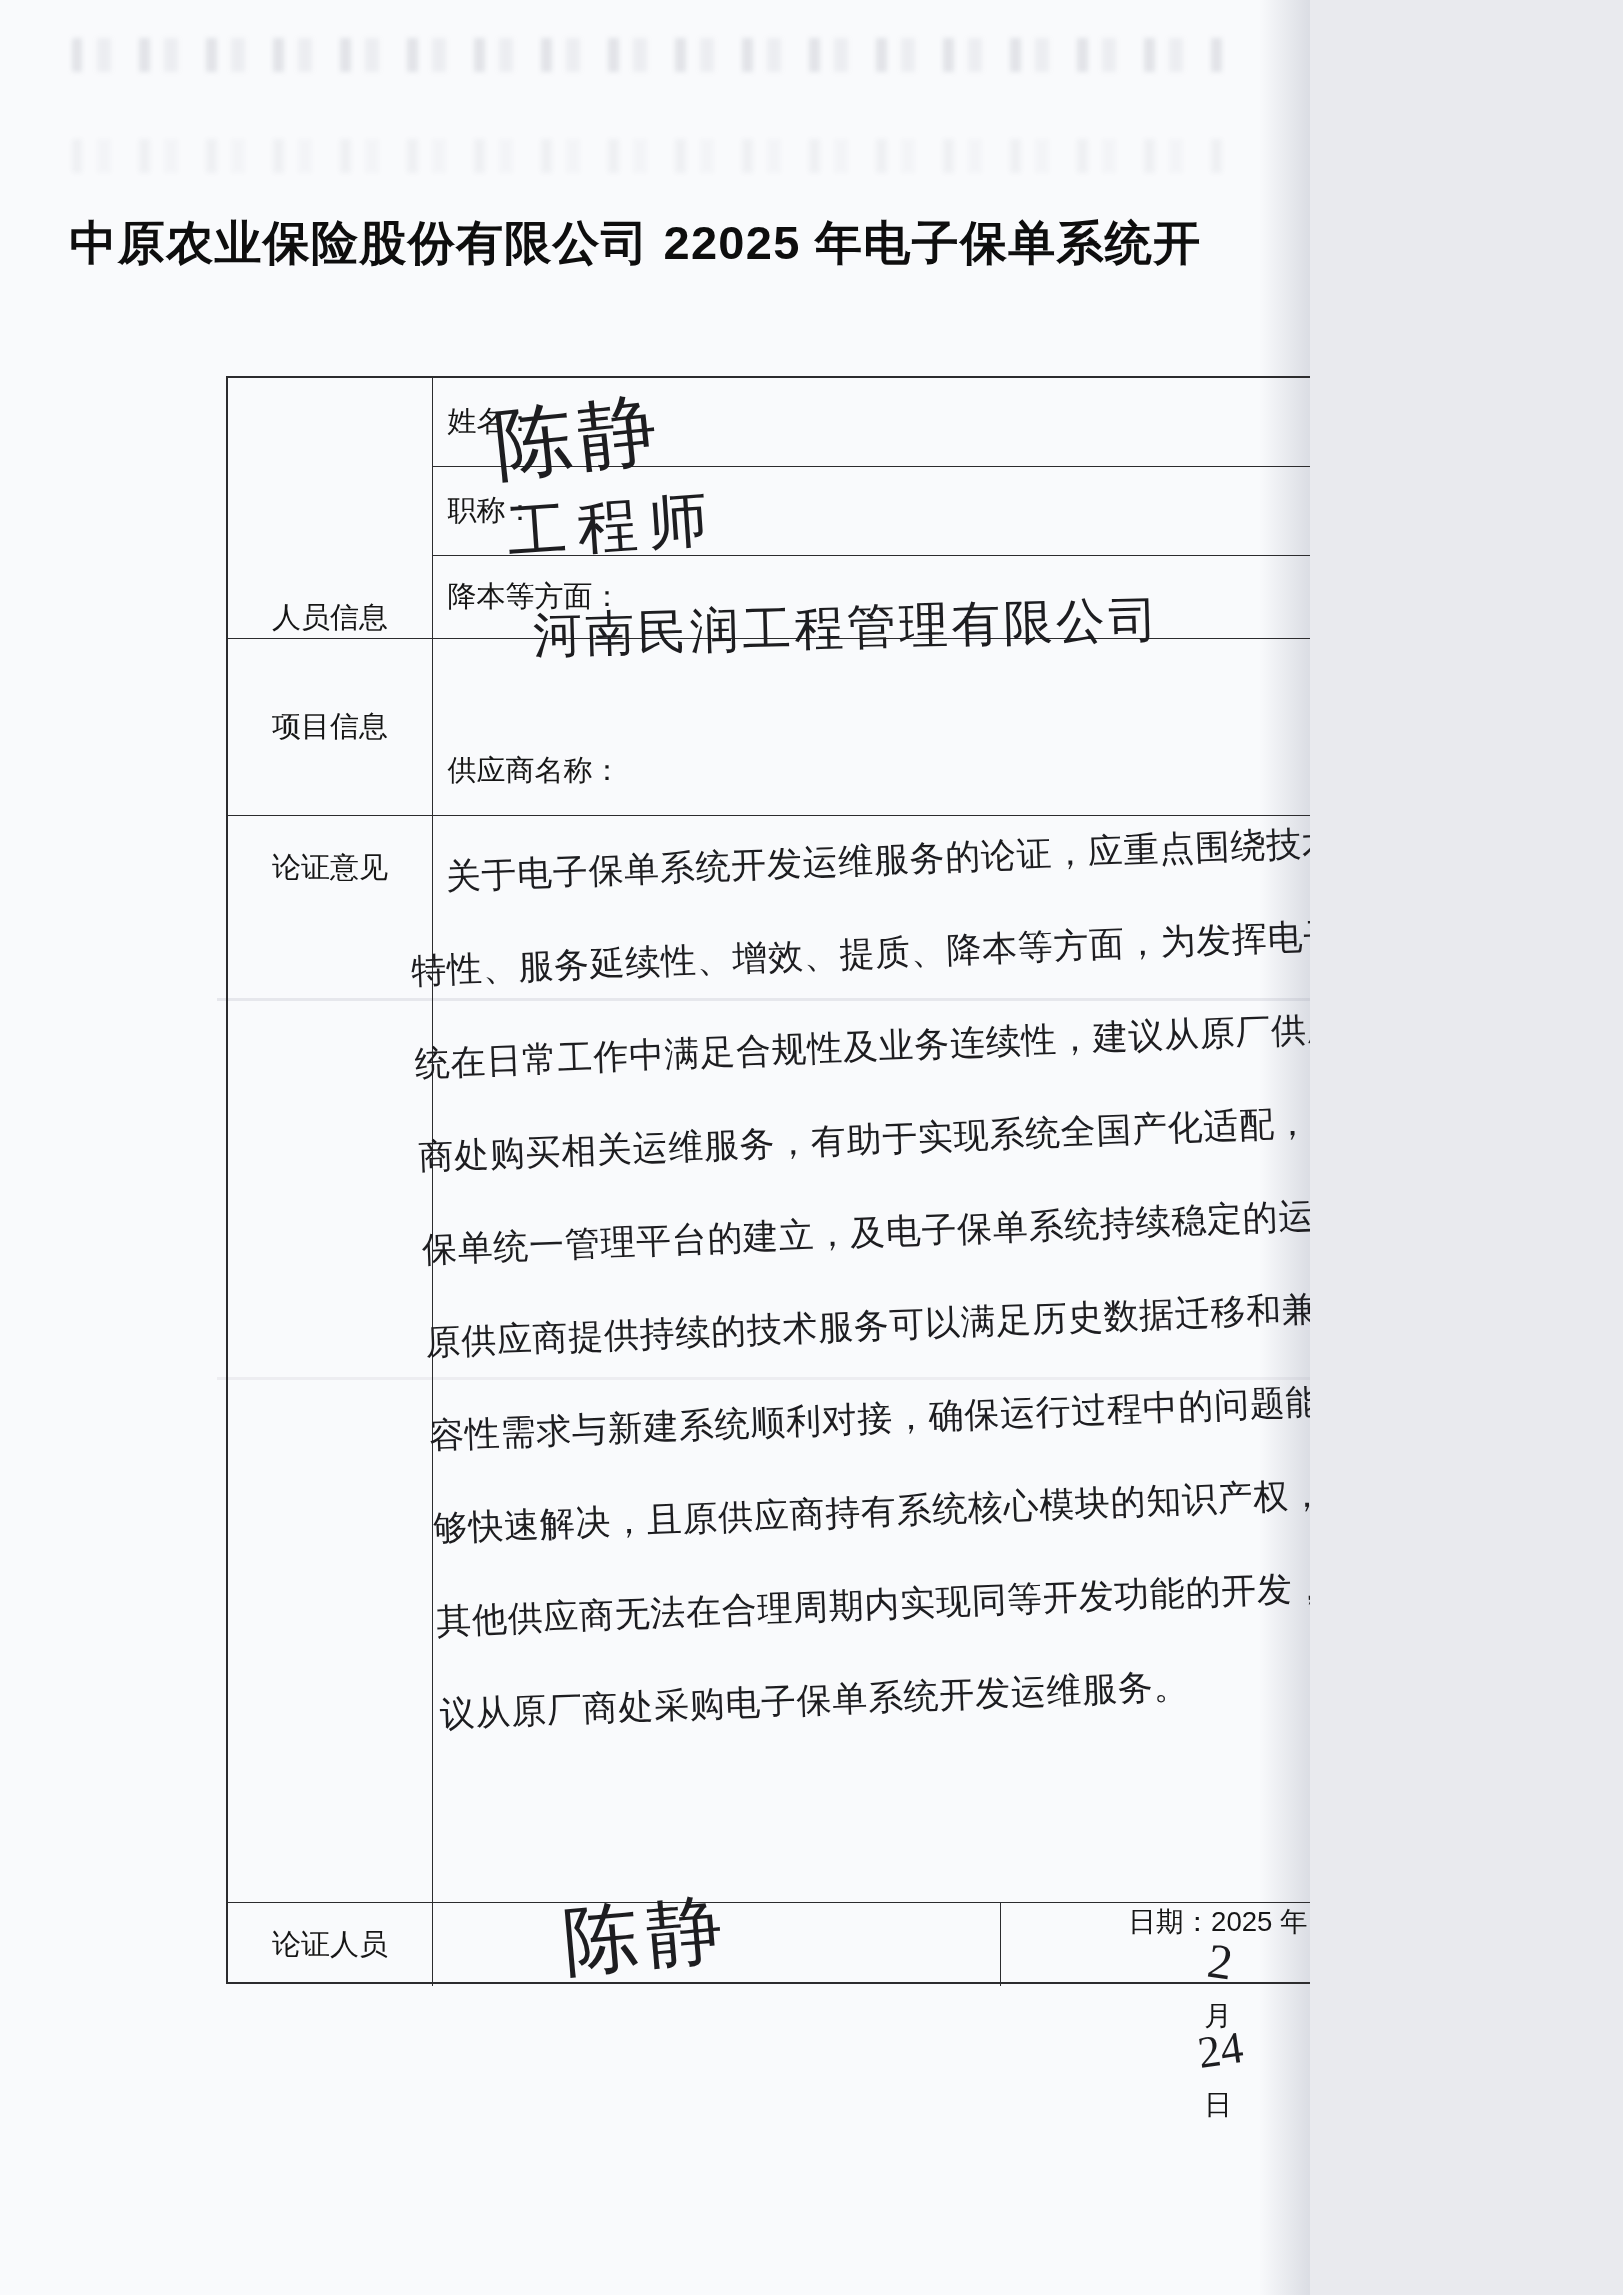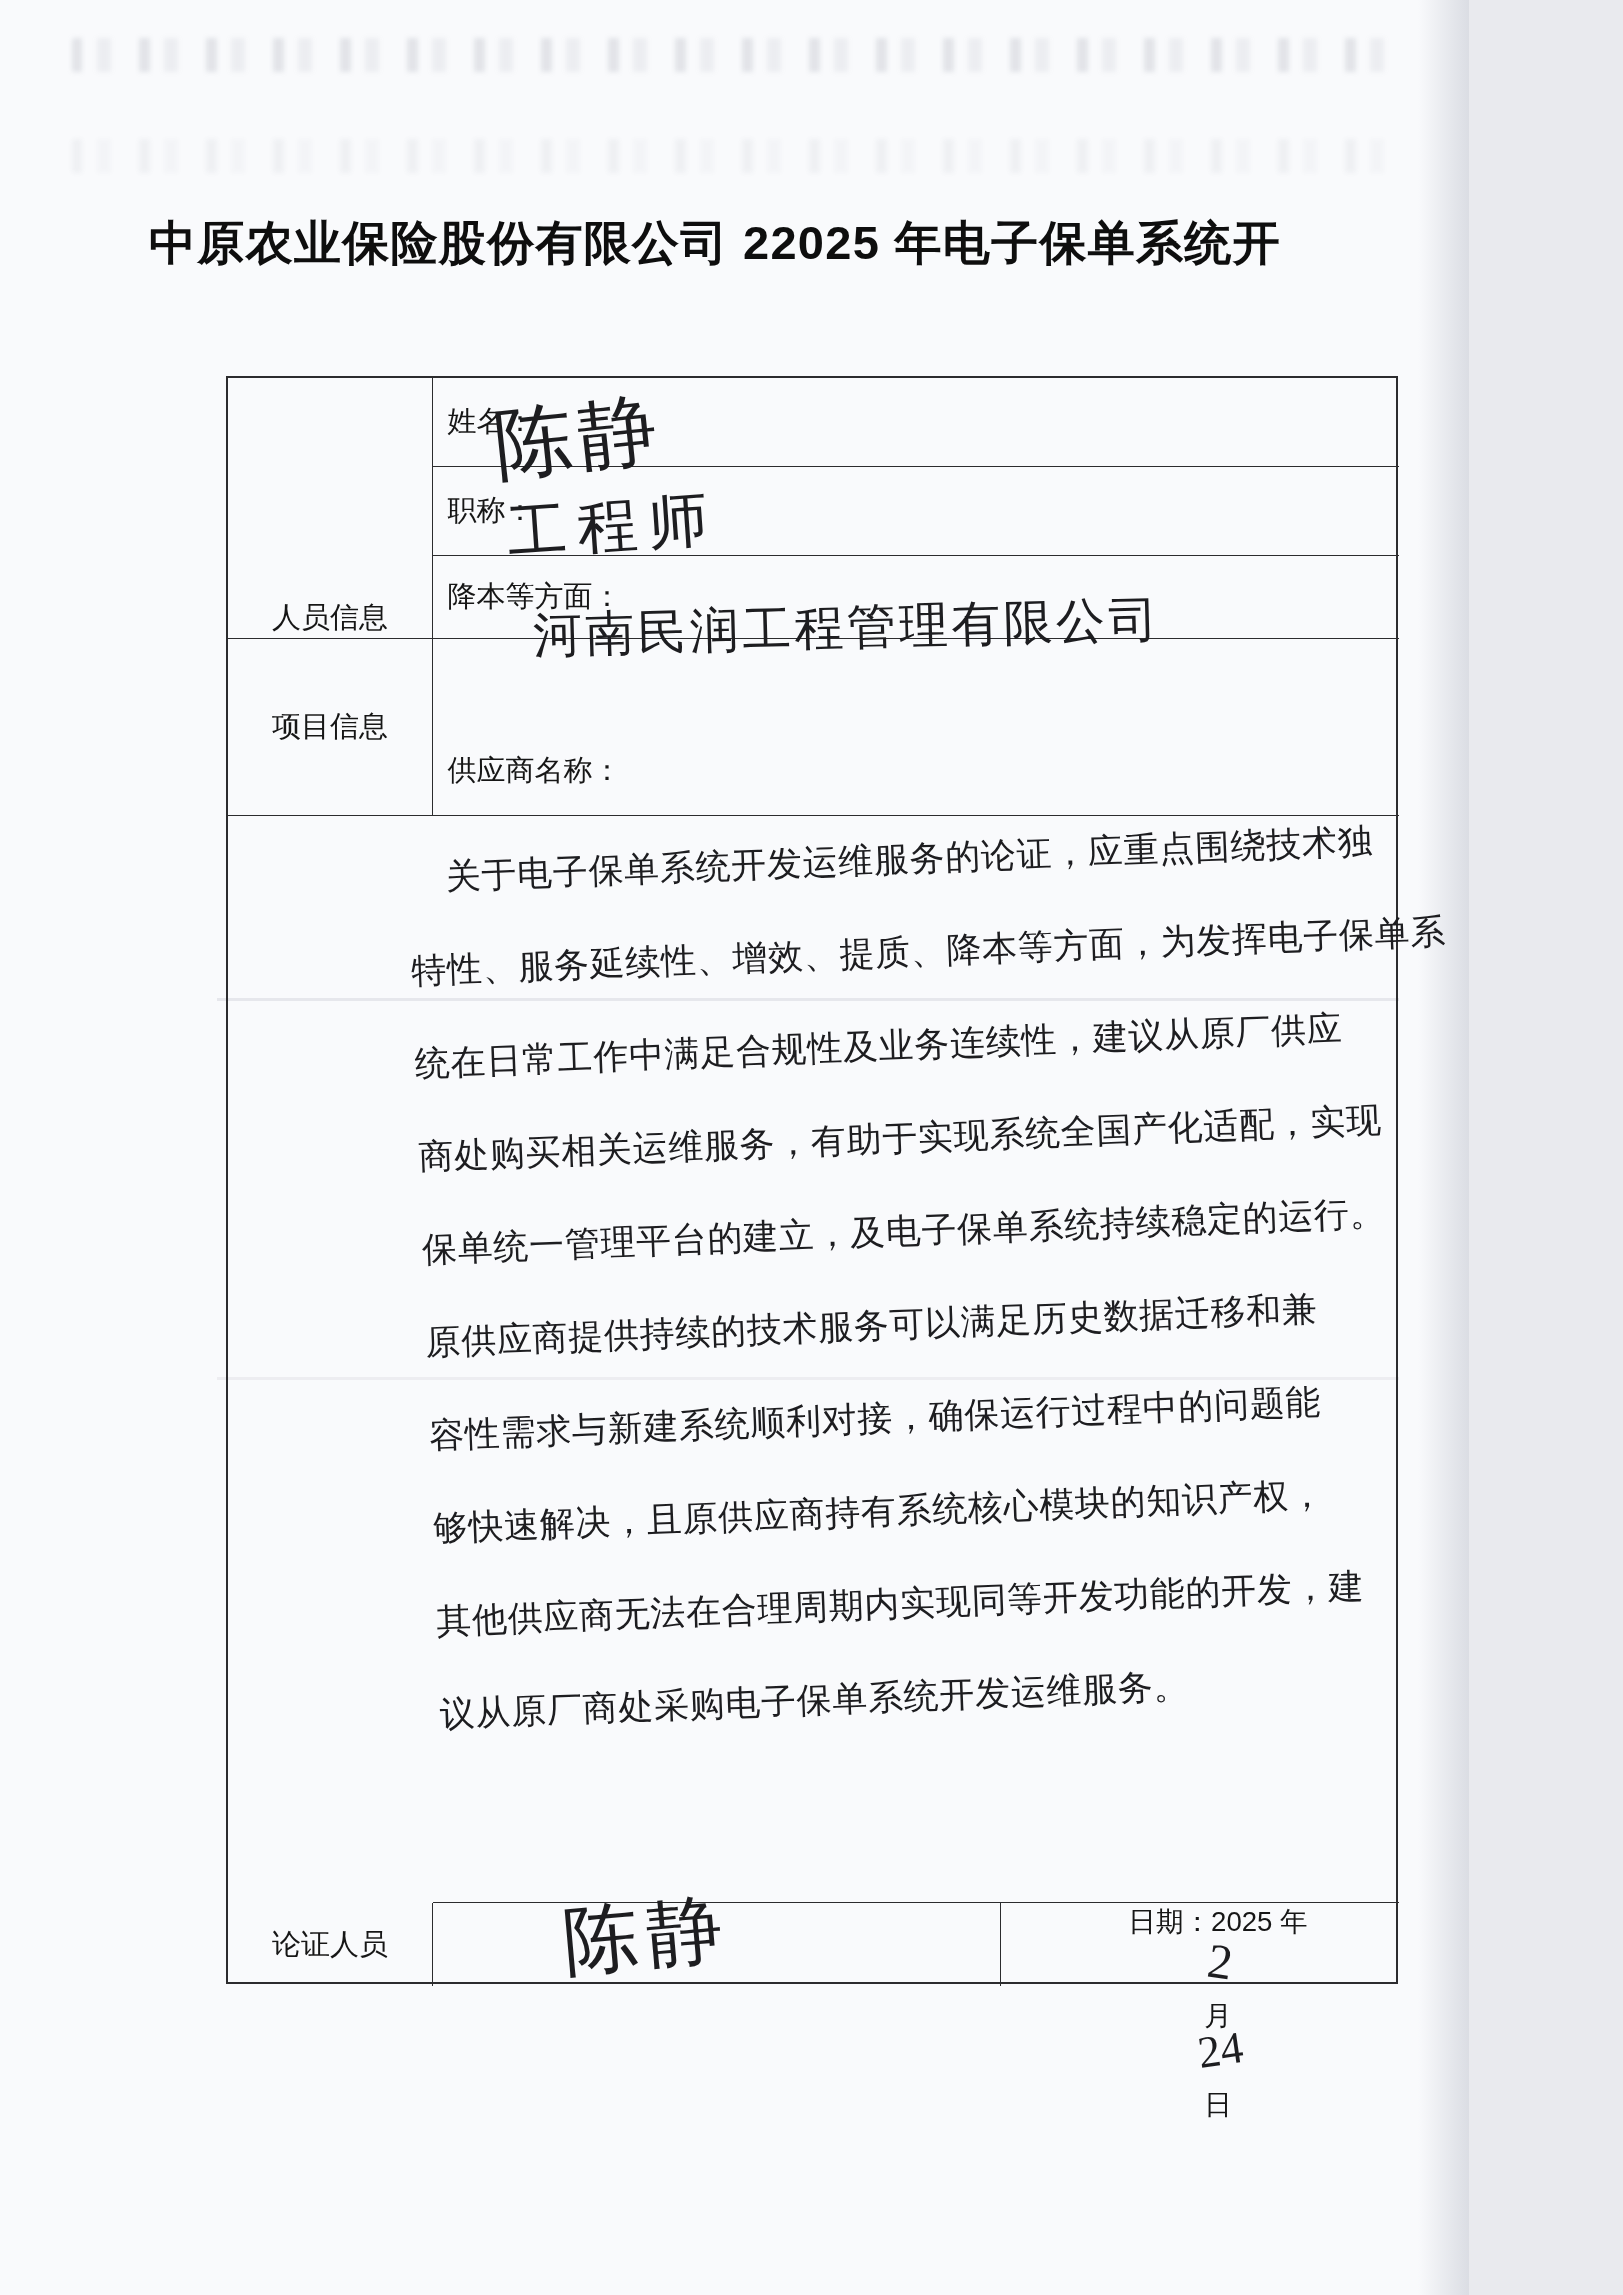--- a/index.html
+++ b/index.html
@@ -1,18 +1,18 @@
 <!DOCTYPE html>
 <html style="font-size:10.5px"><head>
 <meta charset="utf-8">
 <style>
   html,body{margin:0;padding:0;background:#e9eaee;}
   .page{
     position:relative;
-    width:1469px;height:2295px;
+    width:1310px;height:2295px;
     background:#f9fafc;
     overflow:hidden;
     font-family:"Liberation Sans",sans-serif;
     color:#141414;
   }
   
   .artifact-strip{
     position:absolute;left:72px;right:79px;height:34px;
     background:repeating-linear-gradient(90deg,
       rgba(110,115,132,.16) 0 10.5px, transparent 10.5px 25px,
@@ -127,20 +127,23 @@
 
     <div class="cell center c-project">
       <span>项目信息</span>
     </div>
 
 
     <div class="cell field last-col c-supplier">
       <span>供应商名称：</span>
     </div>
 
+    <div class="cell top-label c-opinion-label">
+      <span>论证意见</span>
+    </div>
 
     <div class="cell last-col c-opinion-body"></div>
 
     <div class="cell center last-row c-reviewer">
       <span>论证人员</span>
     </div>
 
     <div class="cell last-row c-signature"></div>
 
     <div class="cell last-col last-row c-date">

